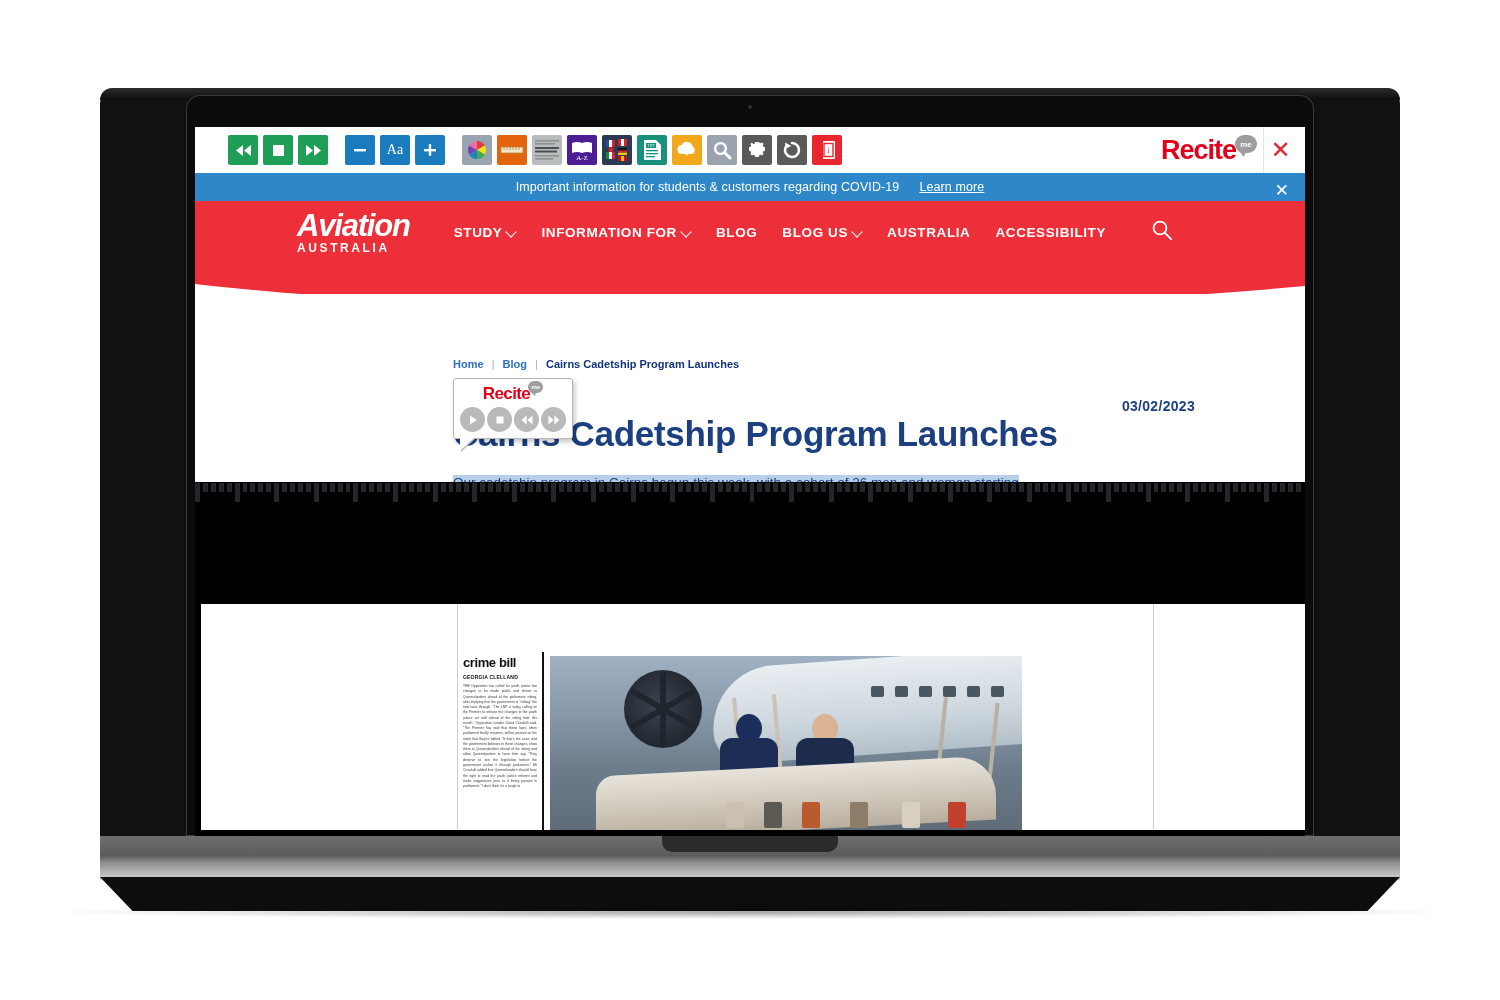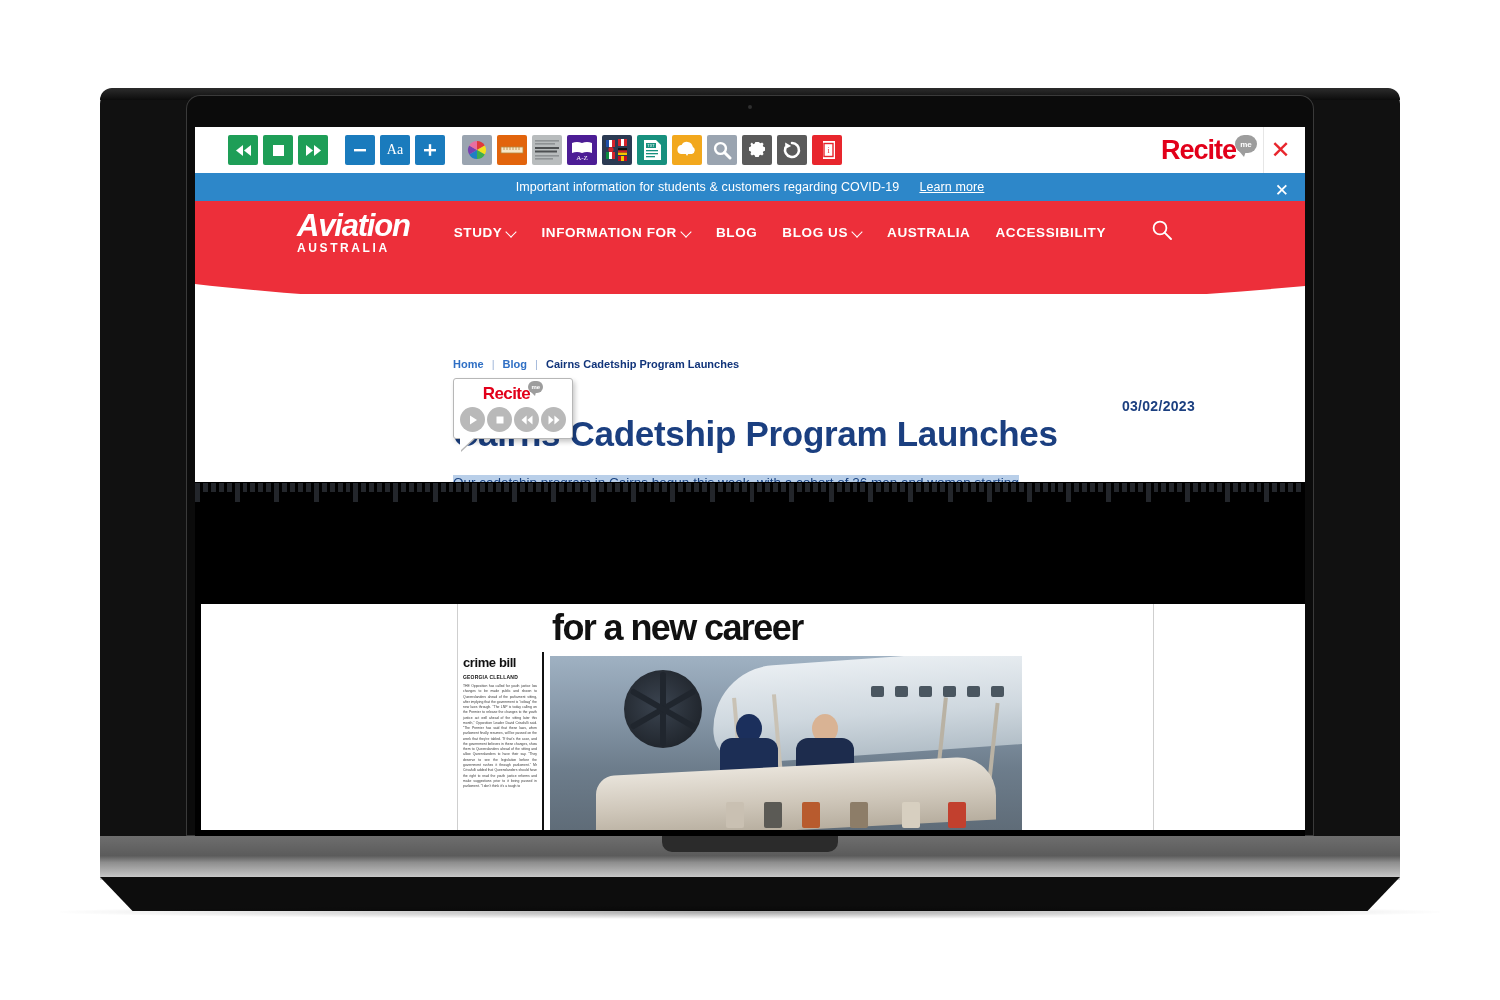--- a/index.html
+++ b/index.html
@@ -719,21 +719,20 @@
         <div class="clip-inner">
           <div class="clip-pad"></div>
 
           <div class="clip-col">
             <div class="clip-head">crime bill</div>
             <div class="clip-byline">GEORGIA CLELLAND</div>
             <div class="clip-body">THE Opposition has called for youth justice law changes to be made public and shown to Queenslanders ahead of the parliament sitting, after implying that the government is “ratbag” the new laws through. “The LNP is today calling on the Premier to release the changes to the youth justice act well ahead of the sitting later this month,” Opposition Leader David Crisafulli said. “The Premier has said that these laws, when parliament finally resumes, will be passed on the week that they’re tabled. “If that’s the case, and the government believes in these changes, show them to Queenslanders ahead of the sitting and allow Queenslanders to have their say. “They deserve to see the legislation before the government rushes it through parliament.” Mr Crisafulli added that Queenslanders should have the right to read the youth justice reforms and make suggestions prior to it being passed in parliament. “I don’t think it’s a tough to</div>
           </div>
 
           <div class="clip-main">
-            <div class="clip-title">for a new career</div>
 
             <div class="photo">
               <div class="fuse"></div>
               <div class="win" style="right:18px;"></div>
               <div class="win" style="right:42px;"></div>
               <div class="win" style="right:66px;"></div>
               <div class="win" style="right:90px;"></div>
               <div class="win" style="right:114px;"></div>
               <div class="win" style="right:138px;"></div>
 

